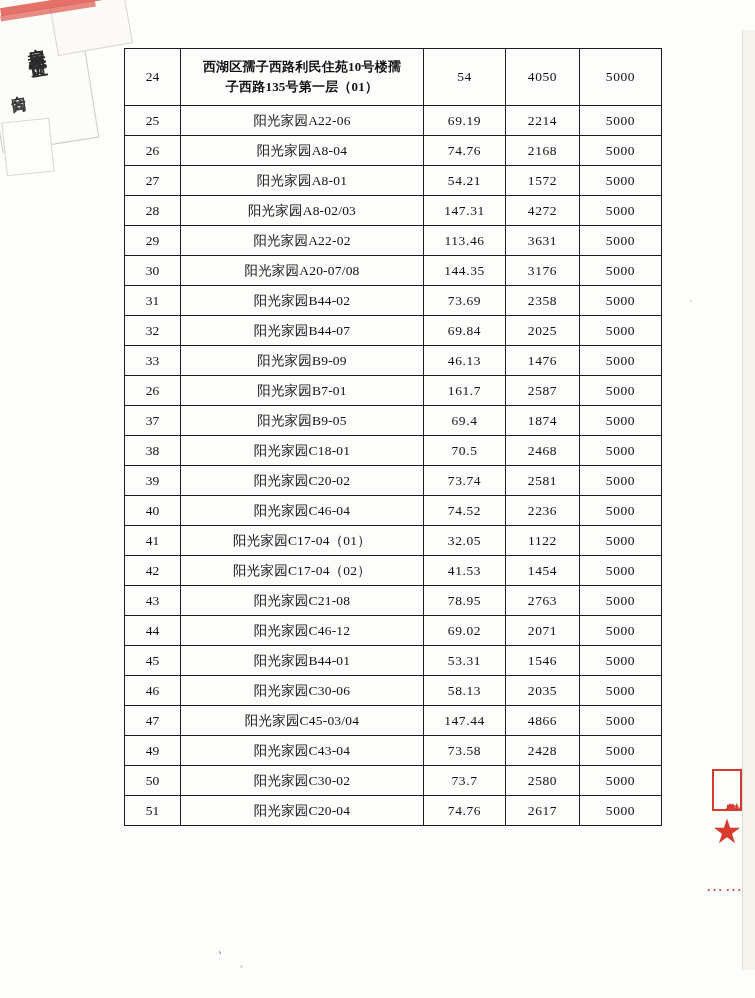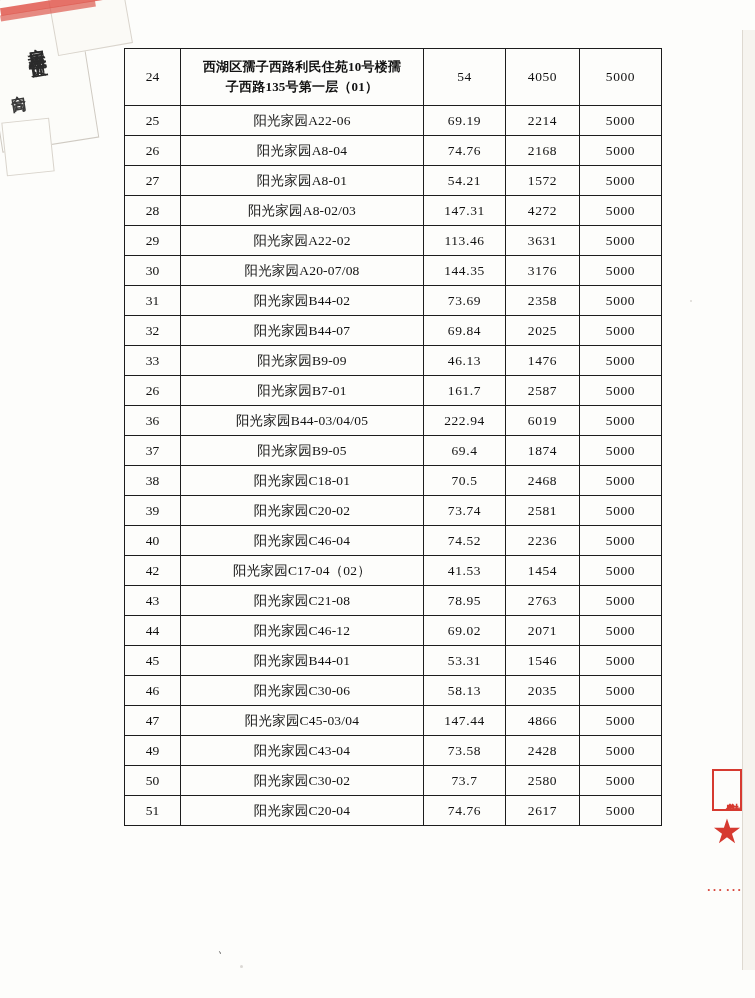--- a/index.html
+++ b/index.html
@@ -312,27 +312,20 @@
             <td class="fee">5000</td>
           </tr>
           <tr>
             <td class="idx">26</td>
             <td class="name">阳光家园B7-01</td>
             <td class="area">161.7</td>
             <td class="val">2587</td>
             <td class="fee">5000</td>
           </tr>
           <tr>
-            <td class="idx">36</td>
-            <td class="name">阳光家园B44-03/04/05</td>
-            <td class="area">222.94</td>
-            <td class="val">6019</td>
-            <td class="fee">5000</td>
-          </tr>
-          <tr>
             <td class="idx">37</td>
             <td class="name">阳光家园B9-05</td>
             <td class="area">69.4</td>
             <td class="val">1874</td>
             <td class="fee">5000</td>
           </tr>
           <tr>
             <td class="idx">38</td>
             <td class="name">阳光家园C18-01</td>
             <td class="area">70.5</td>
@@ -347,20 +340,27 @@
             <td class="fee">5000</td>
           </tr>
           <tr>
             <td class="idx">40</td>
             <td class="name">阳光家园C46-04</td>
             <td class="area">74.52</td>
             <td class="val">2236</td>
             <td class="fee">5000</td>
           </tr>
           <tr>
+            <td class="idx">41</td>
+            <td class="name">阳光家园C17-04（01）</td>
+            <td class="area">32.05</td>
+            <td class="val">1122</td>
+            <td class="fee">5000</td>
+          </tr>
+          <tr>
             <td class="idx">42</td>
             <td class="name">阳光家园C17-04（02）</td>
             <td class="area">41.53</td>
             <td class="val">1454</td>
             <td class="fee">5000</td>
           </tr>
           <tr>
             <td class="idx">43</td>
             <td class="name">阳光家园C21-08</td>
             <td class="area">78.95</td>

